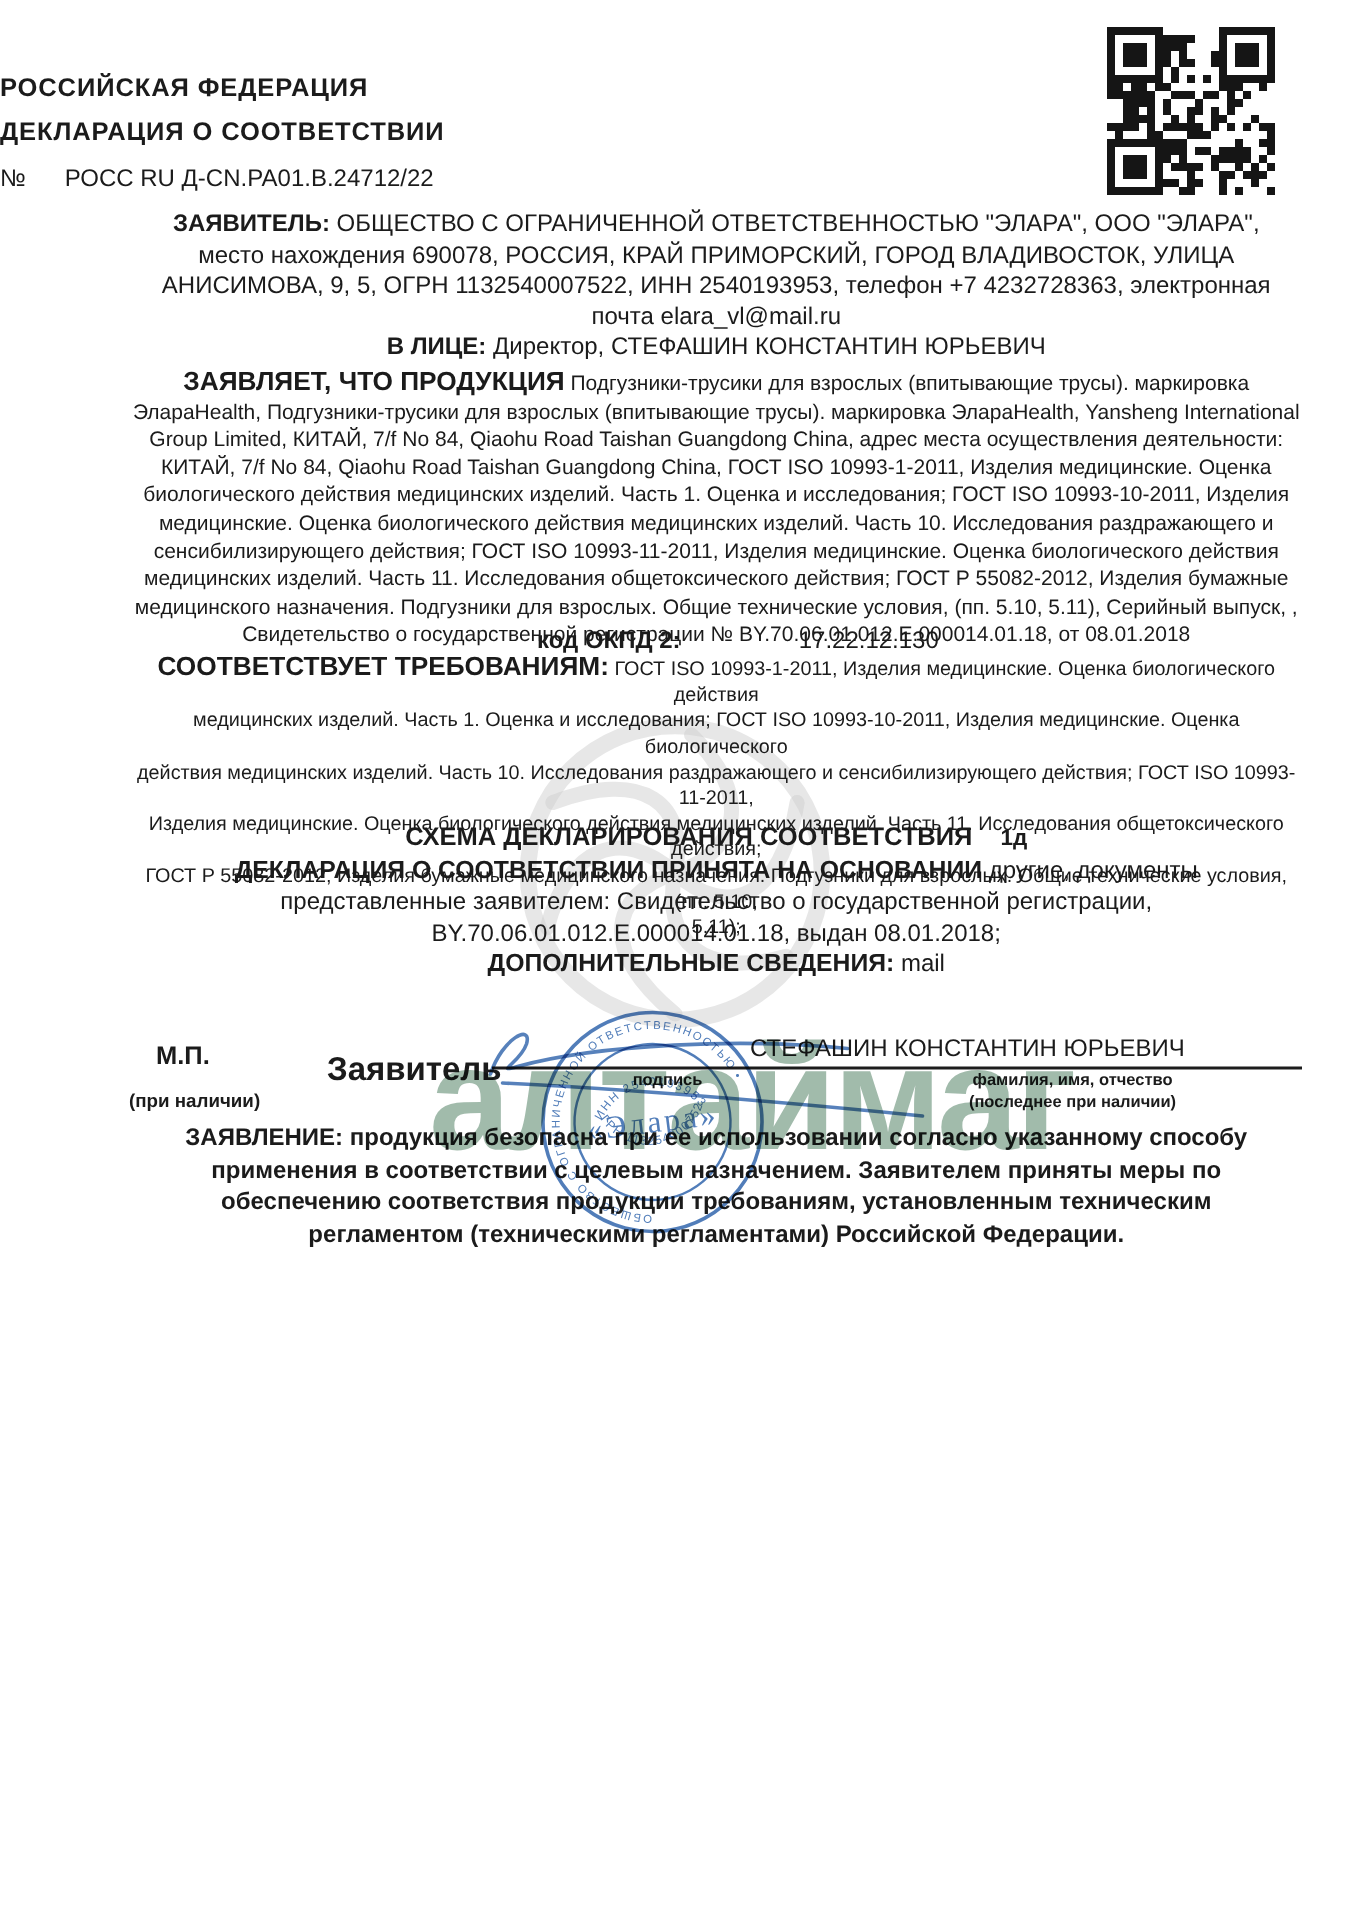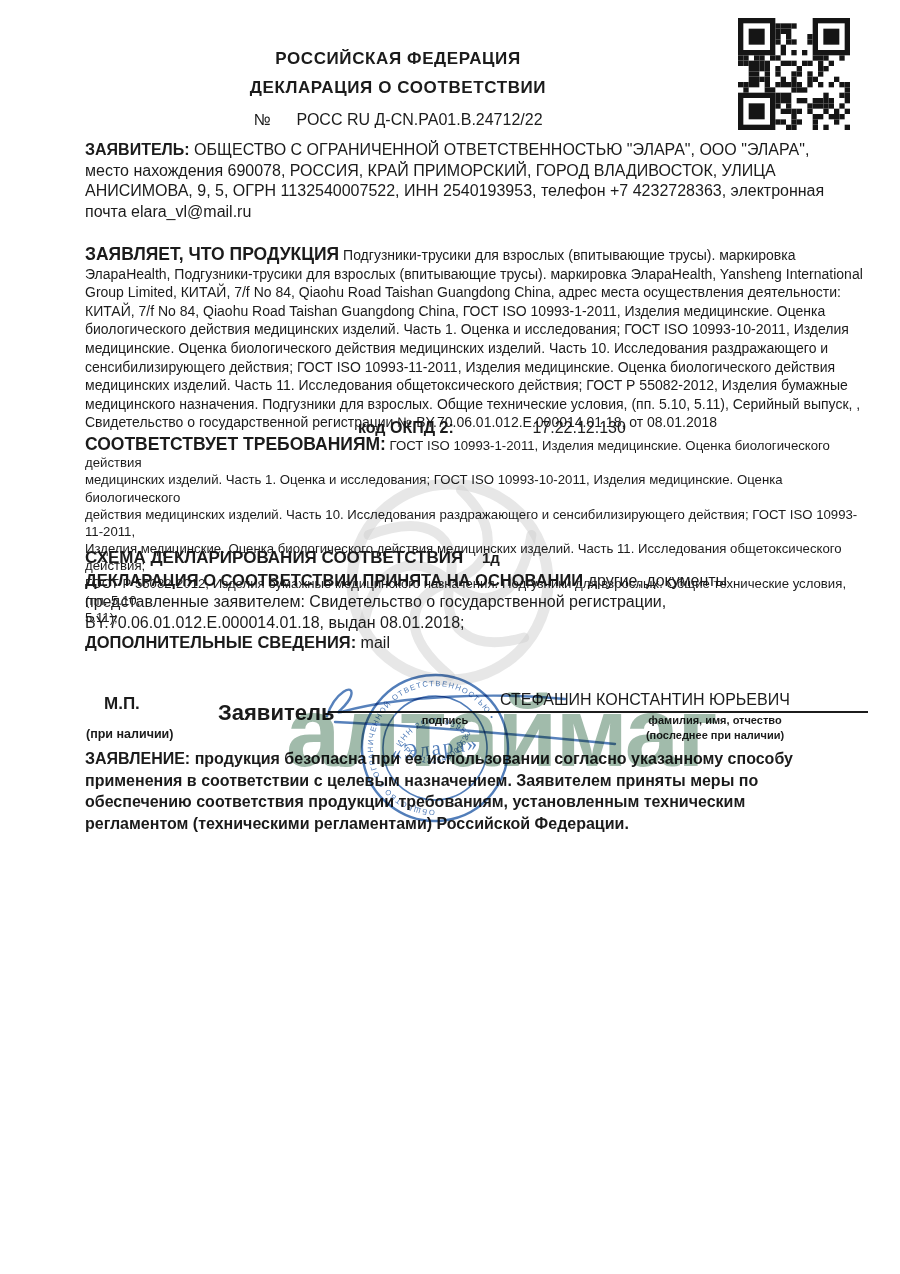--- a/index.html
+++ b/index.html
@@ -1,25 +1,25 @@
 <!DOCTYPE html>
 <html><head>
 <meta charset="utf-8">
 <style>
   html,body{margin:0;padding:0;background:#ffffff;}
   .page{
     position:relative;width:900px;height:1274px;background:#ffffff;overflow:hidden;
     font-family:"Liberation Sans","DejaVu Sans",sans-serif;color:#1b1b1b;
   }
   .abs{position:absolute;}
-  .center{left:0;width:796px;text-align:center;}
+  .center{left:0;width:796px;}
   .title{font-weight:bold;font-size:17px;letter-spacing:.6px;}
   .numline{top:111px;font-size:16px;}
   .numline .gap{display:inline-block;width:26px;}
-  .para{left:85px;width:785px;}
+  .para{left:85px;width:785px;text-align:center;}
   .lbl{font-weight:bold;}
   .pre{white-space:pre-line;}
   .applicant{top:140px;font-size:16px;line-height:20.6px;}
   .inface{top:222px;font-size:16px;line-height:20.6px;}
   .declares{top:245px;font-size:14px;line-height:18.6px;}
   .declares .biglbl{font-size:17.5px;font-weight:bold;}
   .coderow{left:358px;font-size:16px;}
   .coderow .clbl{font-weight:bold;display:inline-block;width:170px;}
   .complies{top:436px;font-size:13.2px;line-height:17.2px;}
   .complies .biglbl{font-size:17.5px;font-weight:bold;}
@@ -222,20 +222,24 @@
     <span>№</span><span class="gap"></span><span>РОСС RU Д-CN.РА01.В.24712/22</span>
   </div>
 
   <div class="abs para applicant">
     <span class="lbl">ЗАЯВИТЕЛЬ:</span>
     <span class="pre">ОБЩЕСТВО С ОГРАНИЧЕННОЙ ОТВЕТСТВЕННОСТЬЮ "ЭЛАРА", ООО "ЭЛАРА",
 место нахождения 690078, РОССИЯ, КРАЙ ПРИМОРСКИЙ, ГОРОД ВЛАДИВОСТОК, УЛИЦА
 АНИСИМОВА, 9, 5, ОГРН 1132540007522, ИНН 2540193953, телефон +7 4232728363, электронная
 почта elara_vl@mail.ru</span>
   </div>
+  <div class="abs para inface">
+    <span class="lbl">В ЛИЦЕ:</span>
+    <span>Директор, СТЕФАШИН КОНСТАНТИН ЮРЬЕВИЧ</span>
+  </div>
 
   <div class="abs para declares">
     <span class="biglbl">ЗАЯВЛЯЕТ, ЧТО ПРОДУКЦИЯ</span>
     <span class="pre">Подгузники-трусики для взрослых (впитывающие трусы). маркировка
 ЭлараHealth, Подгузники-трусики для взрослых (впитывающие трусы). маркировка ЭлараHealth, Yansheng International
 Group Limited, КИТАЙ, 7/f No 84, Qiaohu Road Taishan Guangdong China, адрес места осуществления деятельности:
 КИТАЙ, 7/f No 84, Qiaohu Road Taishan Guangdong China, ГОСТ ISO 10993-1-2011, Изделия медицинские. Оценка
 биологического действия медицинских изделий. Часть 1. Оценка и исследования; ГОСТ ISO 10993-10-2011, Изделия
 медицинские. Оценка биологического действия медицинских изделий. Часть 10. Исследования раздражающего и
 сенсибилизирующего действия; ГОСТ ISO 10993-11-2011, Изделия медицинские. Оценка биологического действия

